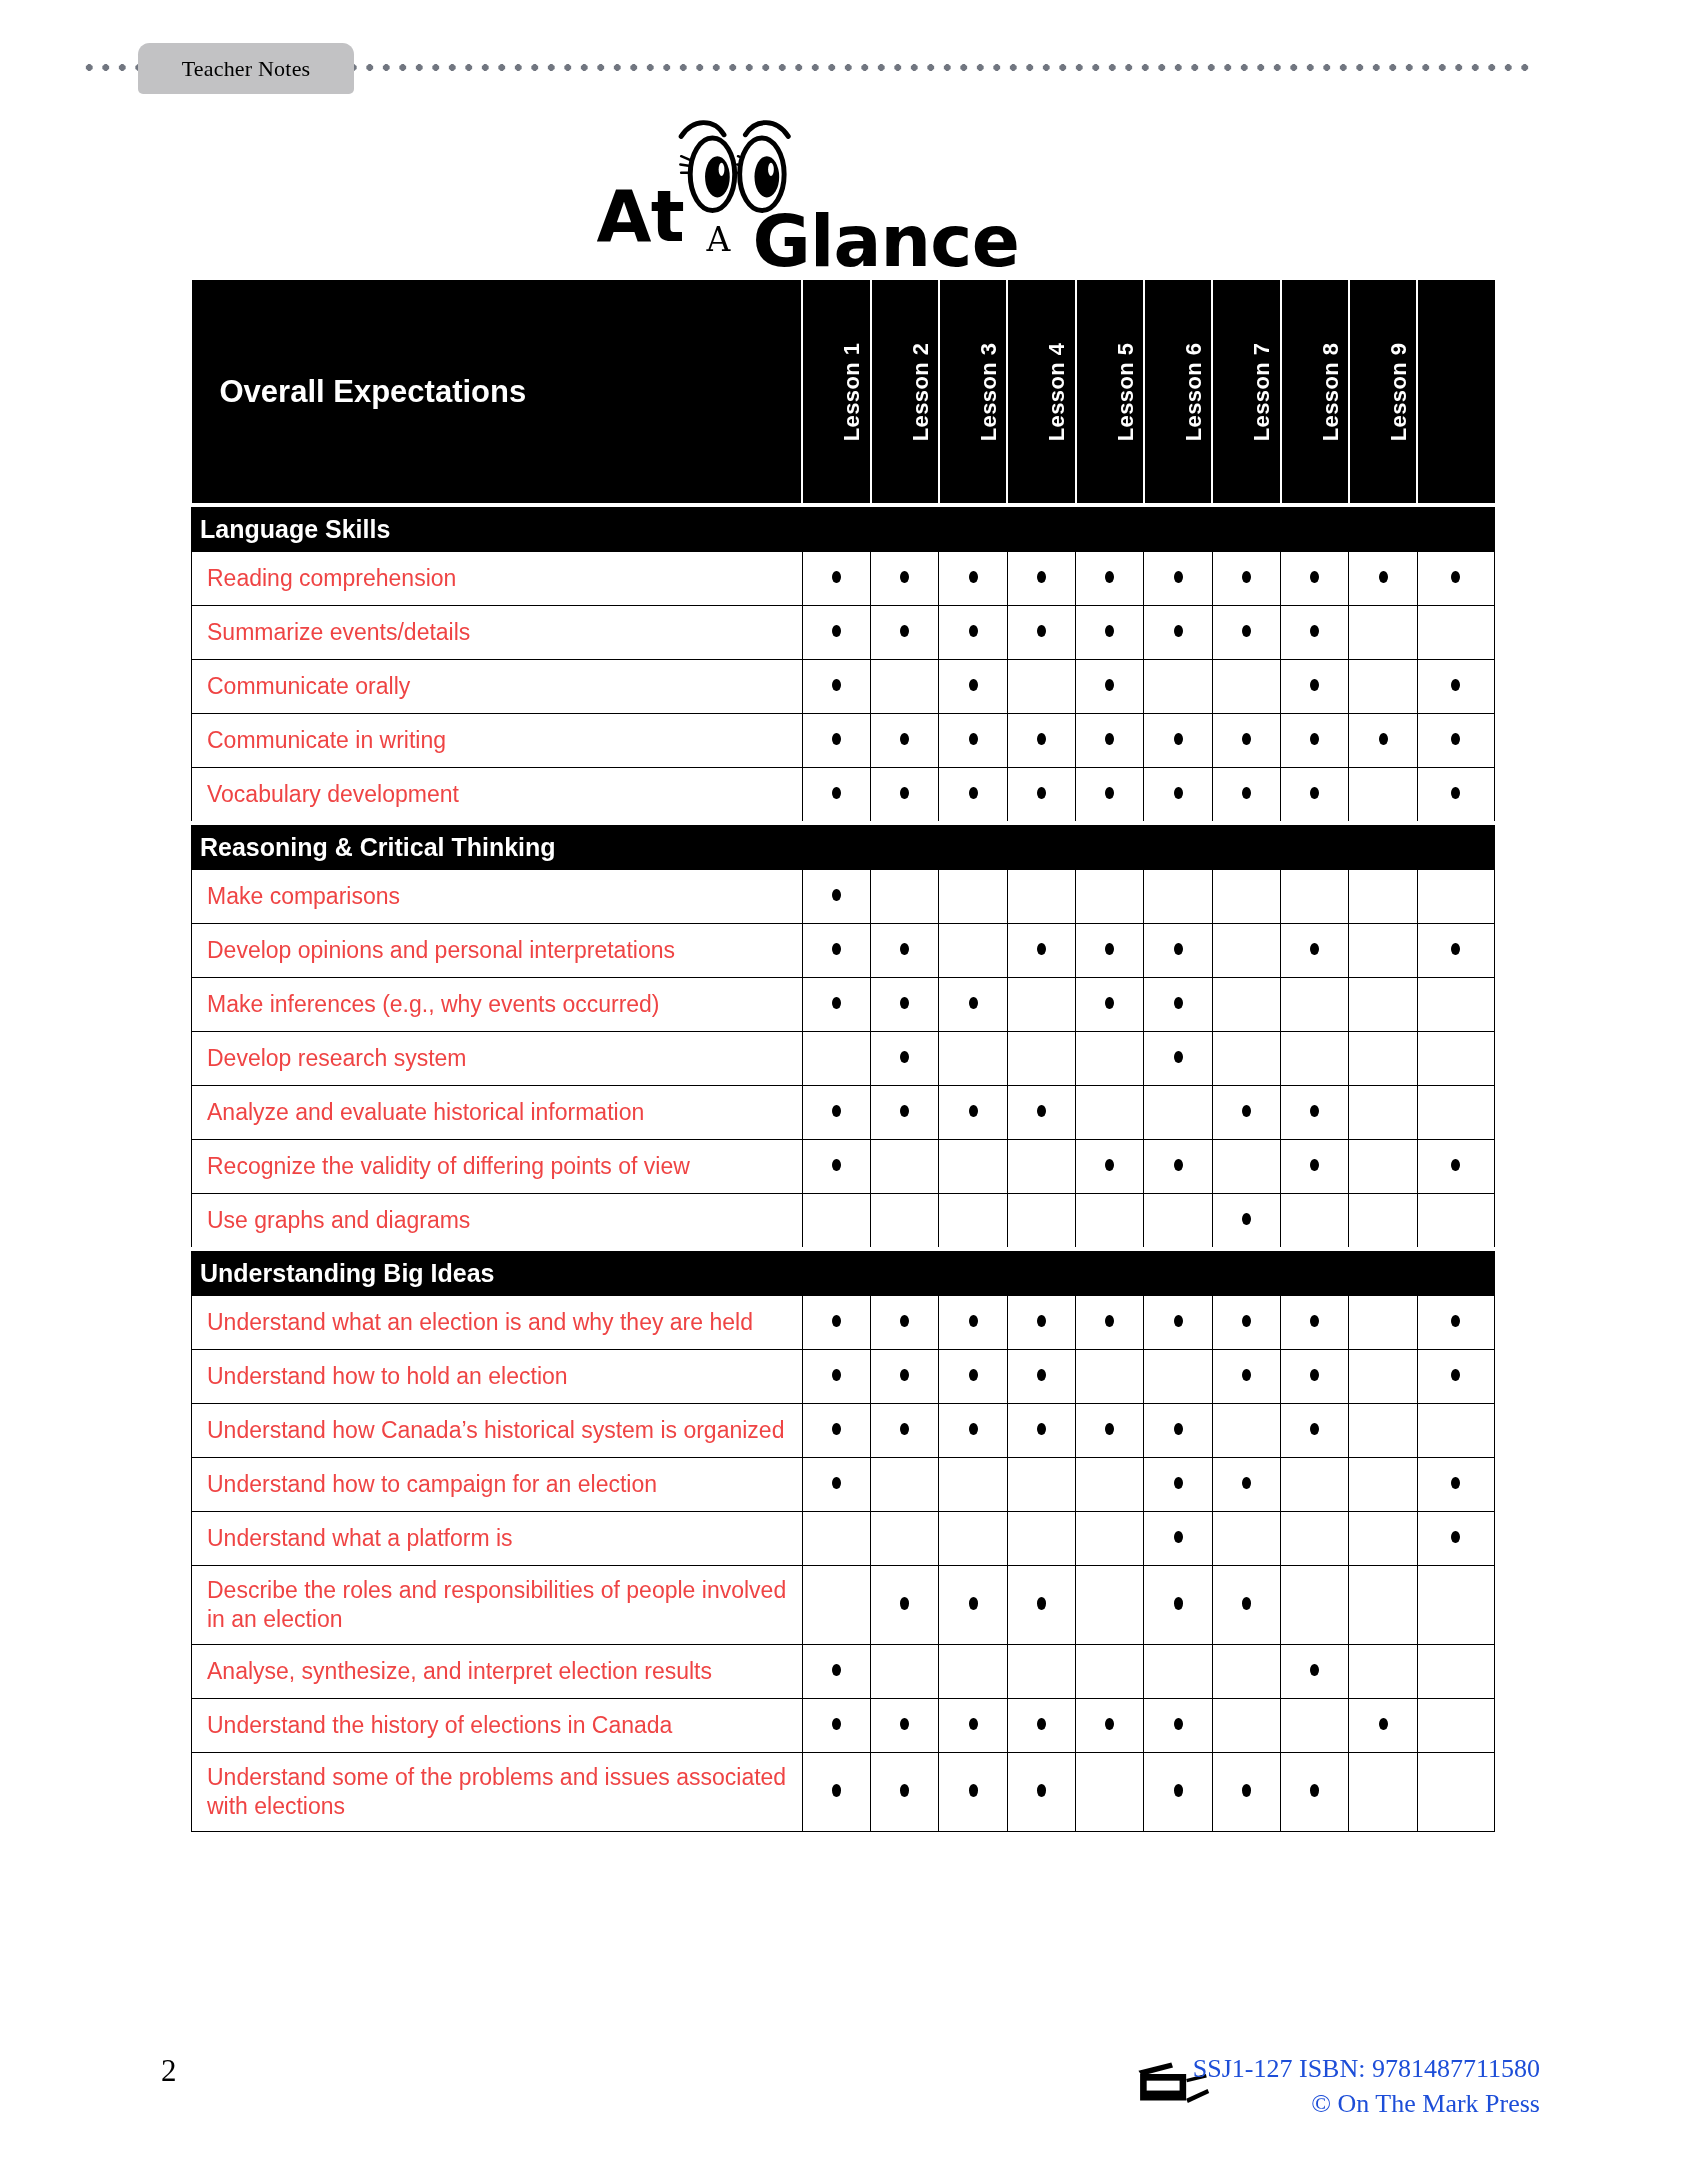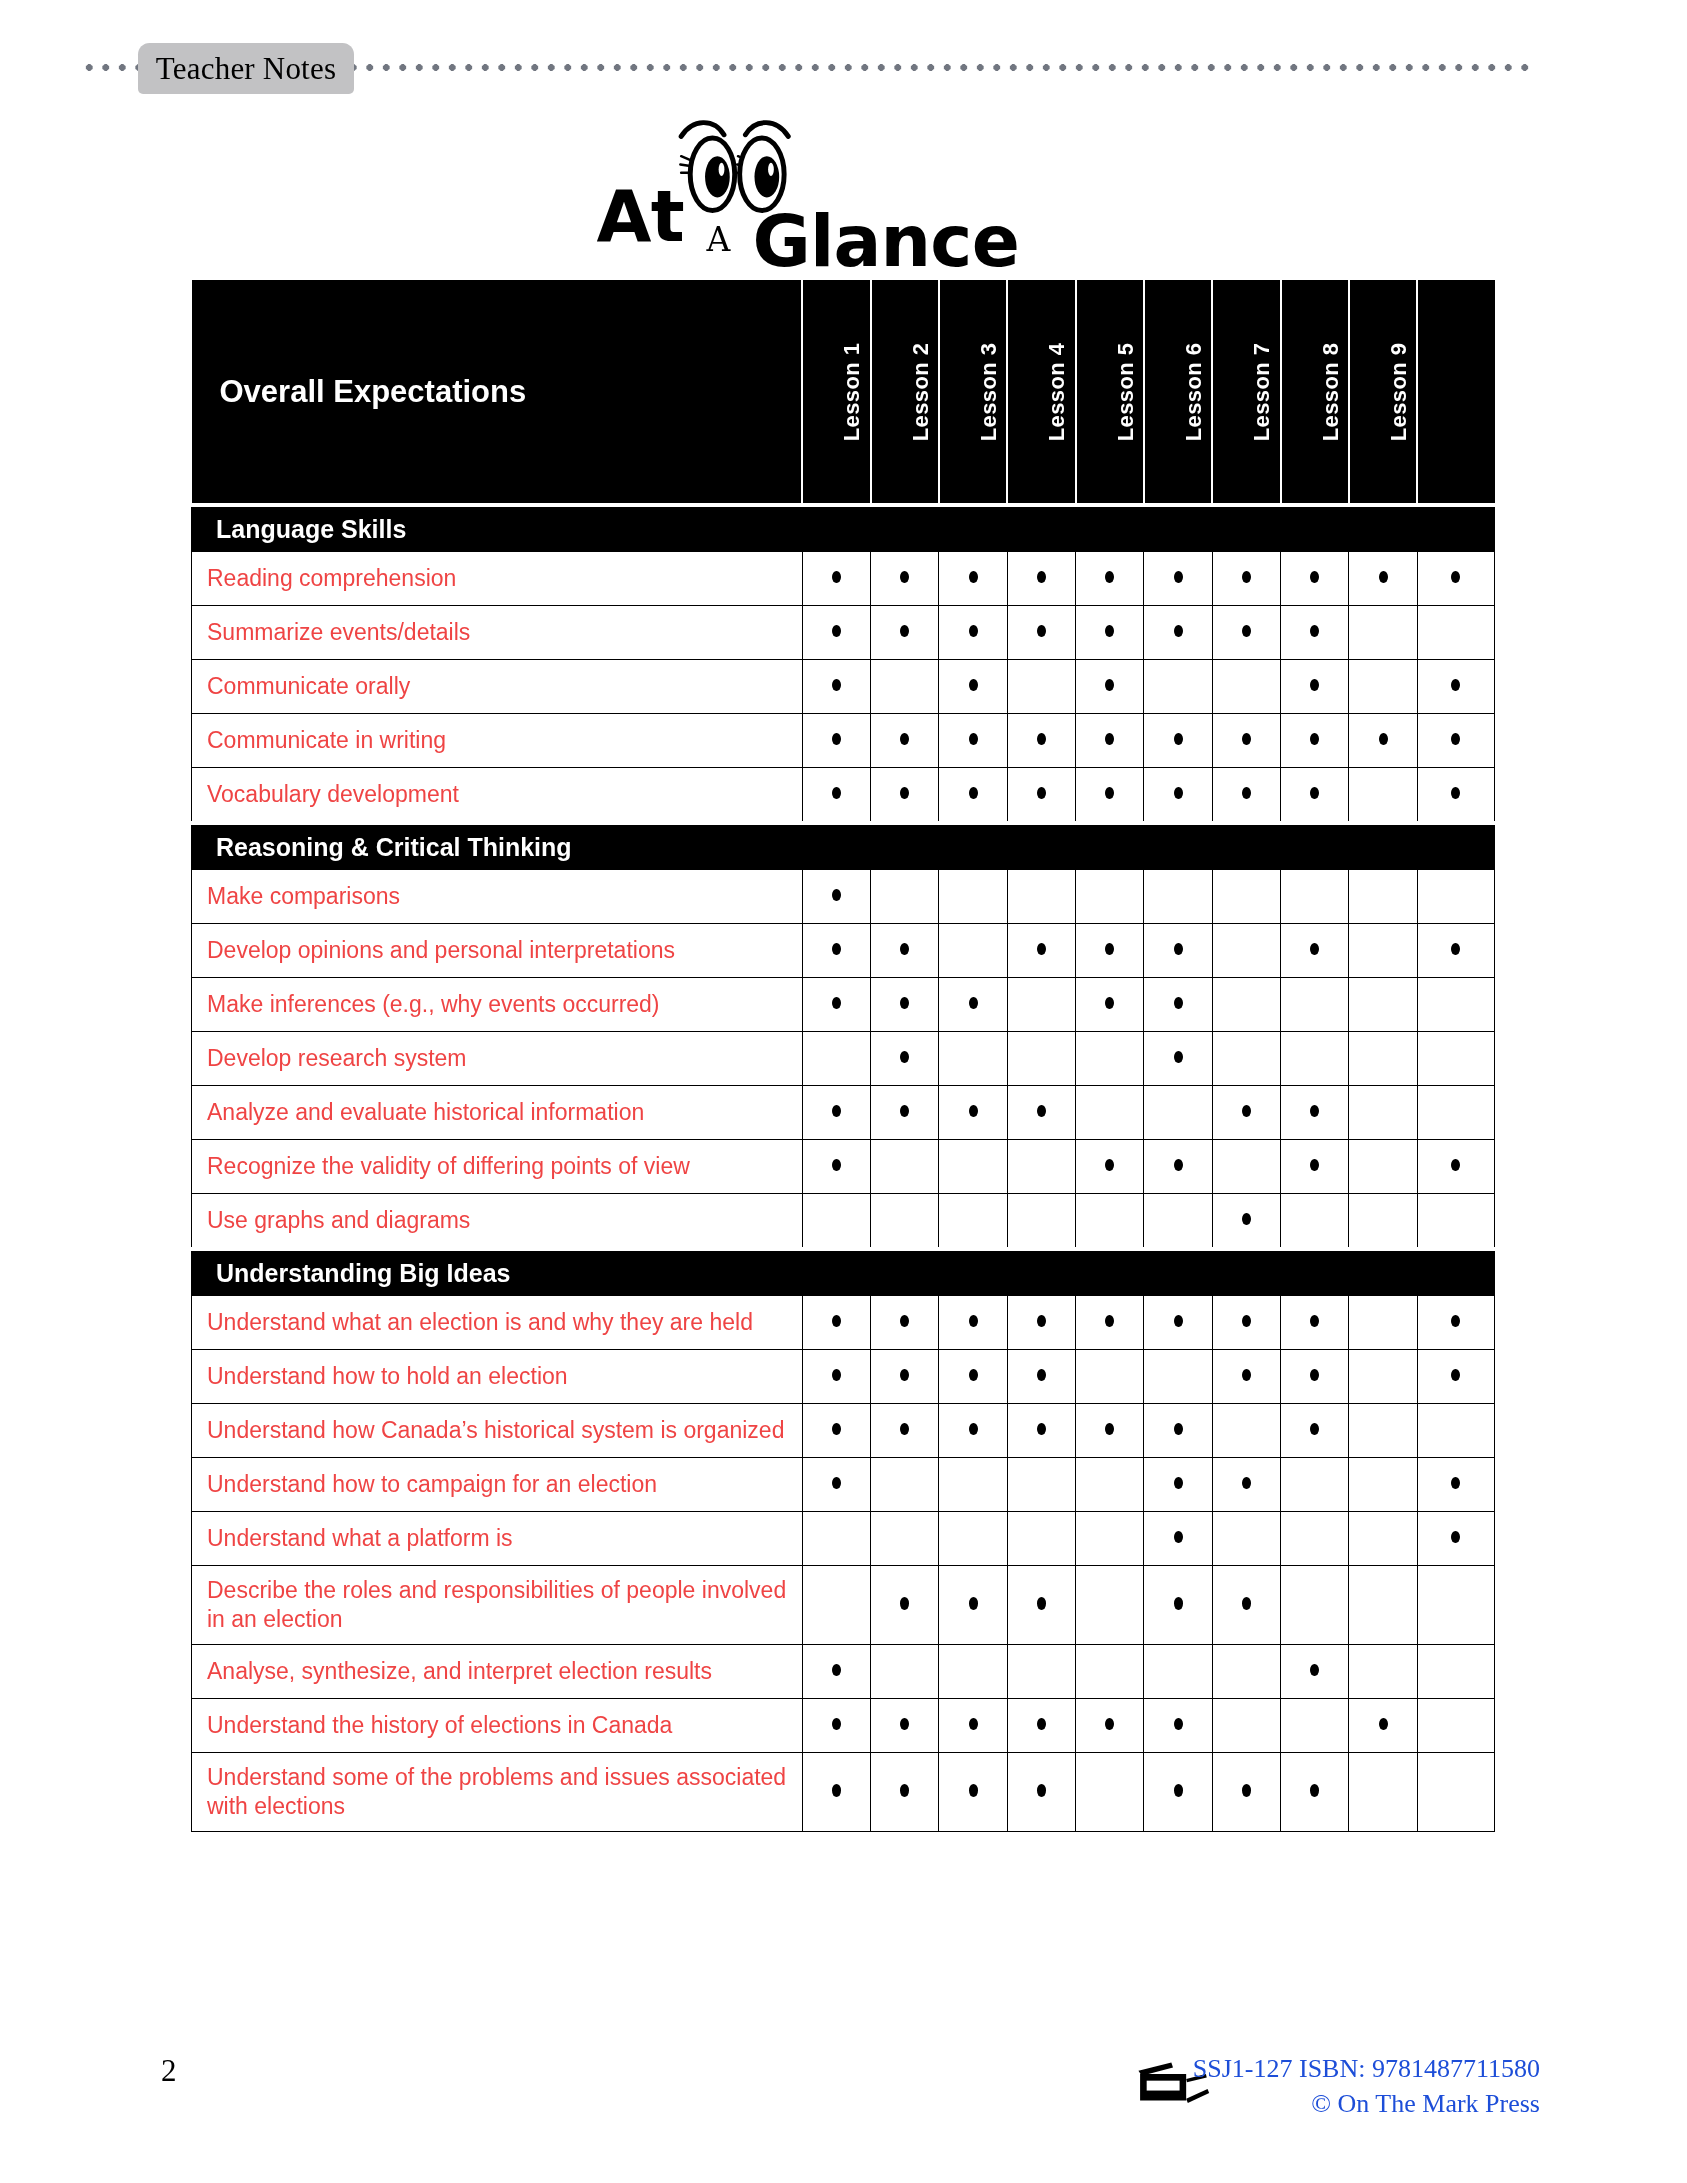--- a/index.html
+++ b/index.html
@@ -40,21 +40,21 @@
     width: 216px;
     height: 51px;
     background: #c2c2c4;
     border-radius: 11.5px 11.5px 5px 5px;
     display: flex;
     align-items: center;
     justify-content: center;
   }
   #teacher-notes-tab .lbl {
     font-family: "Liberation Serif", serif;
-    font-size: 31px;
+    font-size: 22px;
     color: #000;
     letter-spacing: 0.2px;
   }
 
   
   #title-wrap {
     position: absolute;
     left: 0;
     top: 115px;
     width: 1687px;
@@ -135,21 +135,21 @@
     transform-origin: center center;
   }
 
   
   tr.section-row td {
     background: #000;
     color: #fff;
     height: 44px;
     font-size: 25px;
     font-weight: bold;
-    padding: 0 0 0 24px;
+    padding: 0 0 0 8px;
     border-top: 4.1px solid #ffffff;
     border-left: none;
     border-right: none;
     border-bottom: none;
   }
   tr.section-row td.sec-first { border-left: 1.6px solid #000; }
 
   
   tr.data-row td {
     border: 1.6px solid #000;

